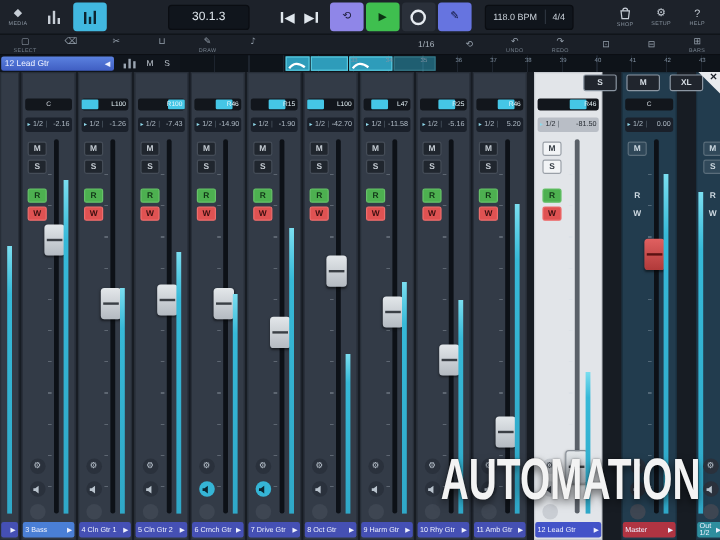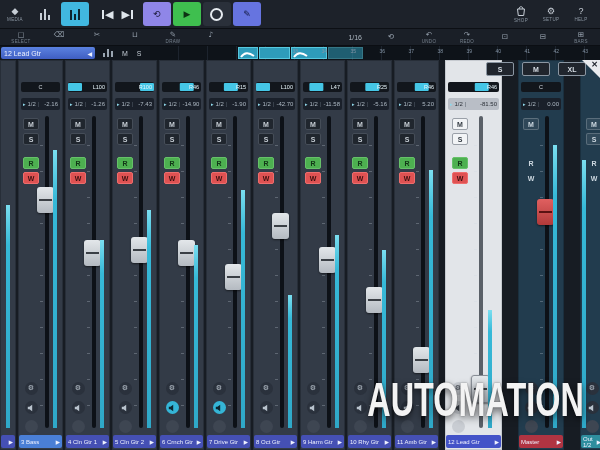--- a/index.html
+++ b/index.html
@@ -147,20 +147,23 @@
           <i style="height:5px"></i>
         </span>
     </div>
     <div class="tb-btn active-cyan">
       <span class="mixer-glyph">
           <i style="height:10px"></i>
           <i style="height:6px"></i>
           <i style="height:11px"></i>
         </span>
     </div>
+    <div class="time-box">
+      <span>30.1.3</span>
+    </div>
     <div class="transport">
       <span class="skip">
           <span class="bar"></span>
           <span>◀</span>
         </span>
       <span class="skip">
           <span>▶</span>
           <span class="bar"></span>
         </span>
     </div>
@@ -168,20 +171,25 @@
       <span class="glyph">⟲</span>
     </div>
     <div class="tb-btn play-on">
       <span>▶</span>
     </div>
     <div class="tb-btn" style="background:#2a303a">
       <span style="width:9px;height:9px;border:2px solid #e6ebf0;border-radius:50%;"></span>
     </div>
     <div class="tb-btn draw-on">
       <span class="glyph">✎</span>
+    </div>
+    <div class="tempo-box">
+      <span>118.0 BPM</span>
+      <span class="div"></span>
+      <span>4/4</span>
     </div>
     <div class="tb-right">
       <div class="tb-btn">
         <svg class="icon12" viewBox="0 0 12 12">
             <path d="M2.5 4h7l-.8 6.5h-5.4z" fill="none" stroke="#c7ced6"></path>
             <path d="M4 4c0-3 4-3 4 0" fill="none" stroke="#c7ced6"></path>
           </svg>
         <span class="lbl">SHOP</span>
       </div>
       <div class="tb-btn">

